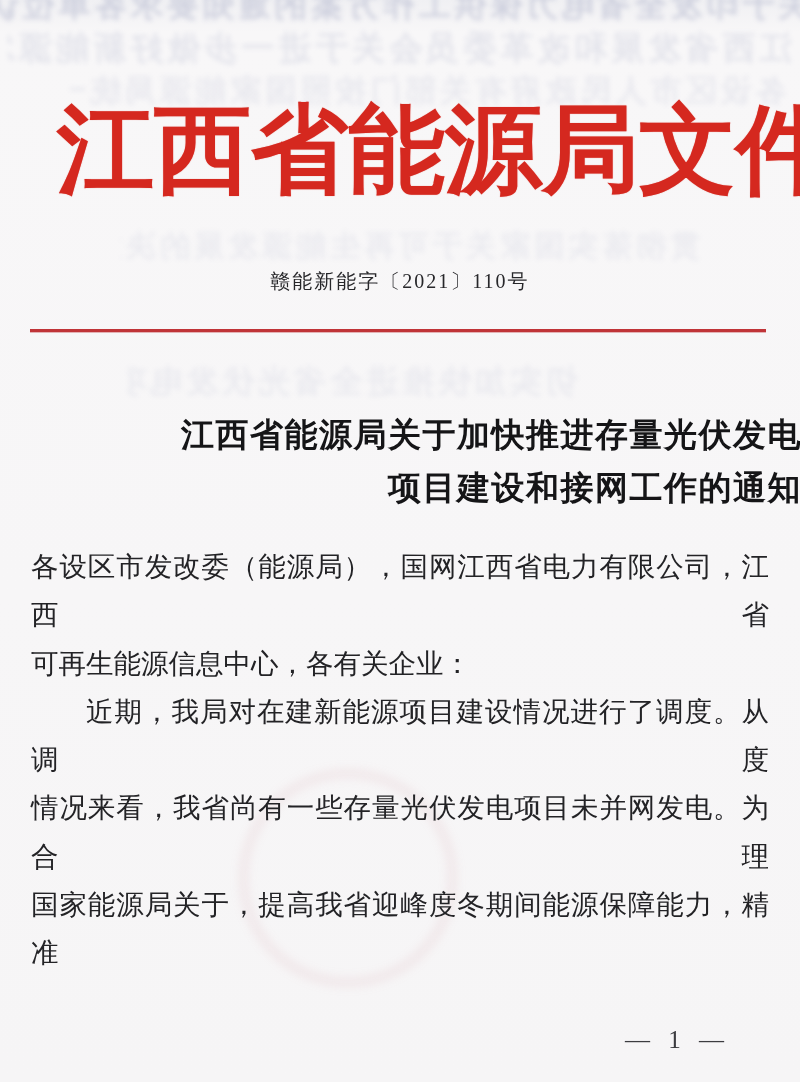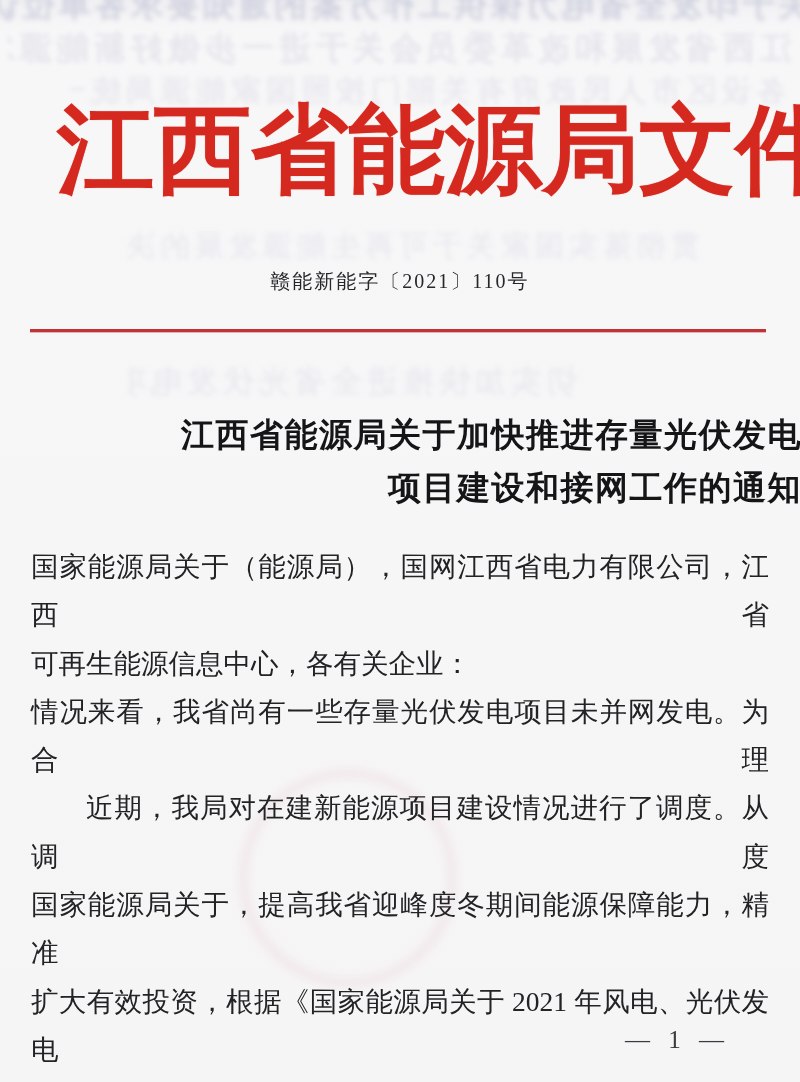--- a/index.html
+++ b/index.html
@@ -135,24 +135,23 @@
   <div class="doc-number">赣能新能字〔2021〕110号</div>
 
   <div class="red-rule"></div>
 
   <div class="doc-title">
     <div>江西省能源局关于加快推进存量光伏发电</div>
     <div>项目建设和接网工作的通知</div>
   </div>
 
   <div class="body-block" id="body-block">
-      <div class="body-line justify"><span>国家能源局关于（能源局），国网江西省电力有限公司，江西省</span></div>
+      <div class="body-line justify"><span>各设区市发改委（能源局），国网江西省电力有限公司，江西省</span></div>
       <div class="body-line left"><span>可再生能源信息中心，各有关企业：</span></div>
+      <div class="body-line justify indent"><span>近期，我局对在建新能源项目建设情况进行了调度。从调度</span></div>
       <div class="body-line justify"><span>情况来看，我省尚有一些存量光伏发电项目未并网发电。为合理</span></div>
-      <div class="body-line justify indent"><span>近期，我局对在建新能源项目建设情况进行了调度。从调度</span></div>
       <div class="body-line justify"><span>国家能源局关于，提高我省迎峰度冬期间能源保障能力，精准</span></div>
-      <div class="body-line justify"><span>扩大有效投资，根据《国家能源局关于 2021 年风电、光伏发电</span></div>
       <div class="body-line justify"></div>
     </div>
 
   <div class="page-number">— 1 —</div>
 
 </div>
 
 </body></html>

